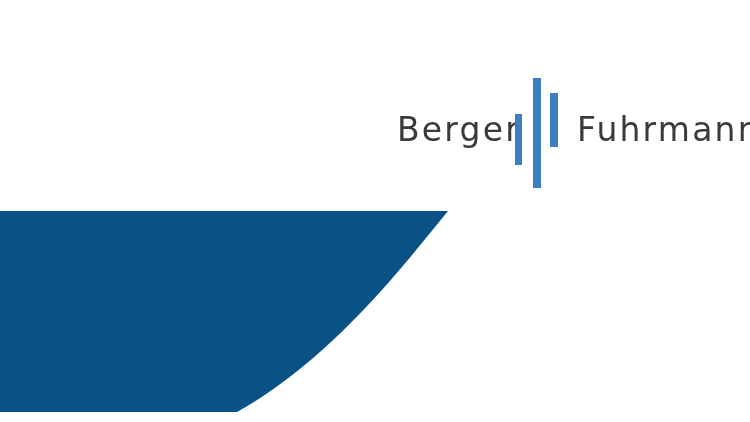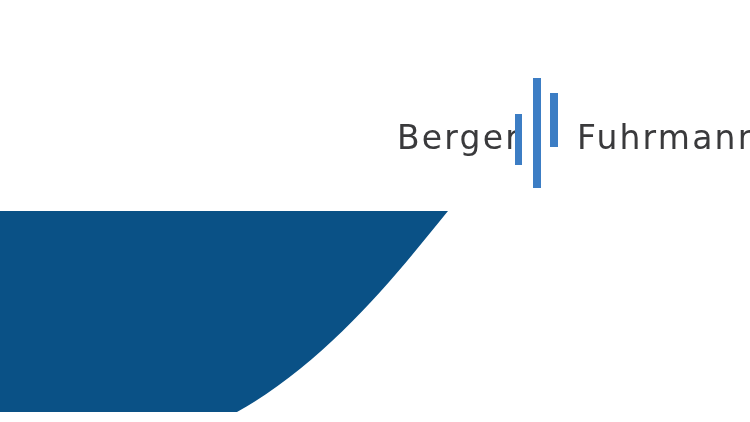--- a/index.html
+++ b/index.html
@@ -15,21 +15,21 @@
     position: relative;
     width: 750px;
     height: 422px;
     background: #ffffff;
     overflow: hidden;
   }
   
   .wordmark {
     position: absolute;
     left: 0;
-    top: 120px;
+    top: 112px;
     width: 702px;
     height: 80px;
   }
   .word {
     position: absolute;
     font-family: "DejaVu Sans", sans-serif;
     font-weight: 400;
     font-size: 33px;
     line-height: 36px;
     letter-spacing: 2.2px;

